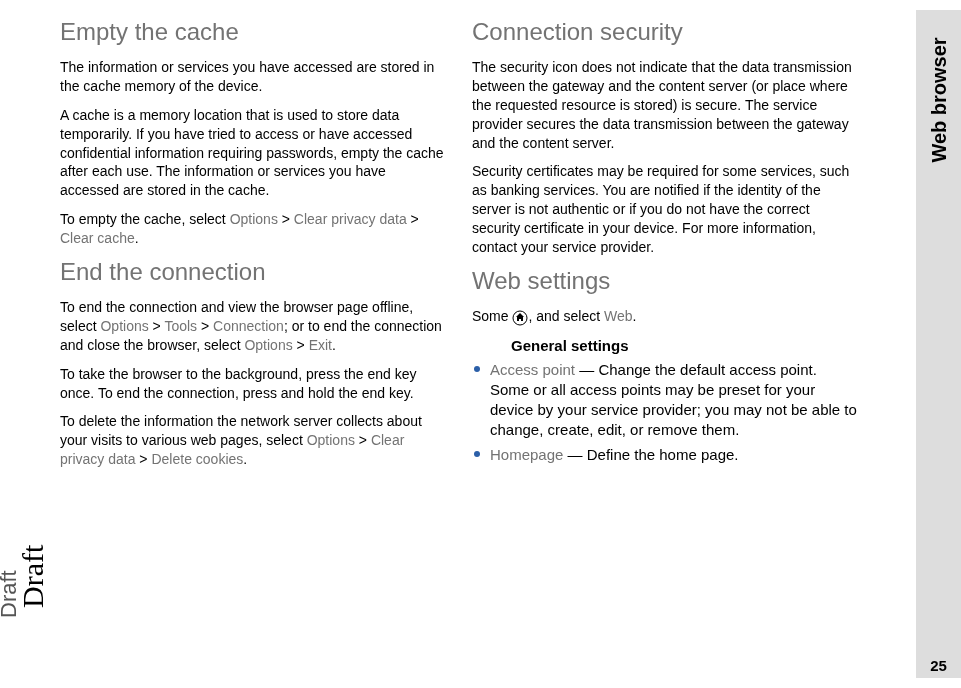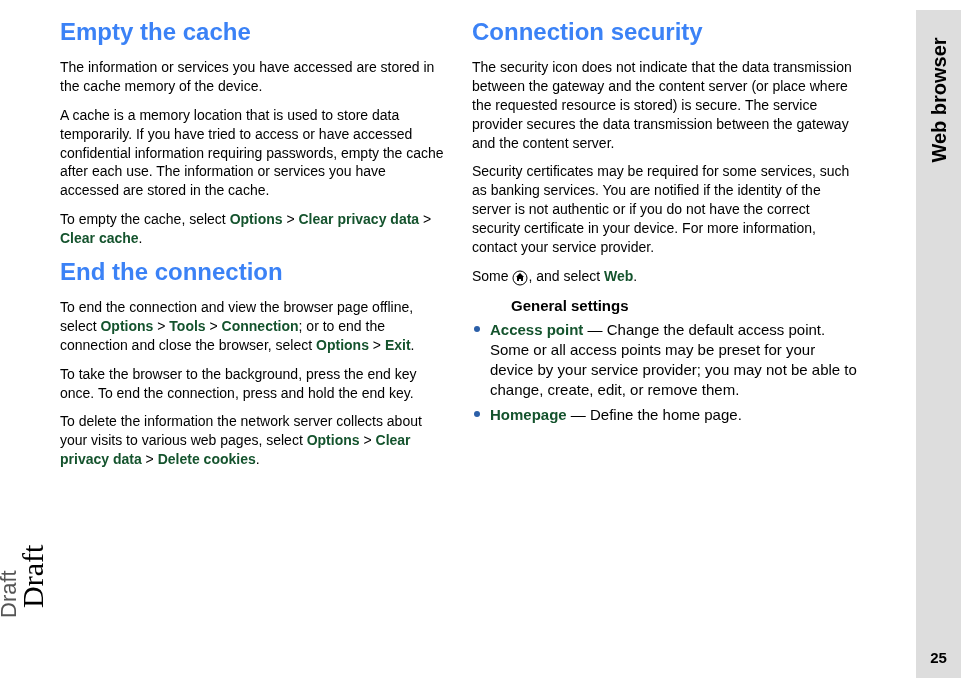--- a/index.html
+++ b/index.html
@@ -23,34 +23,34 @@
     padding: 0 10px 0 60px;
   }
   .col {
     width: 400px;
     padding: 0 12px;
   }
   .col-left { padding-left: 0; }
   .col-right { padding-right: 0; }
   h2 {
     font-size: 24px;
-    font-weight: bold;
-    color: #3b82f6;
+    font-weight: normal;
+    color: #737373;
     margin: 8px 0 12px 0;
     font-family: Arial, sans-serif;
   }
   p {
     font-size: 14px;
     line-height: 1.35;
     color: #000;
     margin-bottom: 10px;
   }
   .emph {
-    color: #14532d;
-    font-weight: bold;
+    color: #737373;
+    font-weight: normal;
   }
   strong.sub {
     font-weight: bold;
     font-size: 15px;
     display: block;
     margin-bottom: 6px;
     margin-left: 39px;
   }
   ul.bullets {
     list-style: none;
@@ -87,21 +87,21 @@
     transform-origin: center;
     white-space: nowrap;
     font-size: 20px;
     font-weight: bold;
   }
   .side-right .vtext.top {
     top: 90px;
   }
   .page-num {
     position: absolute;
-    bottom: 12px;
+    bottom: 4px;
     width: 100%;
     text-align: center;
     font-size: 15px;
     font-weight: bold;
   }
   .draft-outer {
     position: absolute;
     left: 22px;
     bottom: 70px;
     transform: rotate(-90deg);
@@ -149,20 +149,21 @@
       <p>
         <span>To delete the information the network server collects about your visits to various web pages, select </span><span class="emph">Options</span><span> &gt; </span><span class="emph">Clear privacy data</span><span> &gt; </span><span class="emph">Delete cookies</span><span>.</span>
       </p>
     </div>
 
     <div class="col col-right">
       <h2>Connection security</h2>
       <p>The security icon does not indicate that the data transmission between the gateway and the content server (or place where the requested resource is stored) is secure. The service provider secures the data transmission between the gateway and the content server.</p>
       <p>Security certificates may be required for some services, such as banking services. You are notified if the identity of the server is not authentic or if you do not have the correct security certificate in your device. For more information, contact your service provider.</p>
 
+      <h2>Web settings</h2>
       <p>
         <span>Some </span><span class="home-icon"><svg width="16" height="16" viewBox="0 0 16 16">
               <circle cx="8" cy="8" r="7" fill="none" stroke="#000" stroke-width="1"></circle>
               <path d="M8 3 L4 7 h1 v4 h2 v-2 h2 v2 h2 v-4 h1 Z" fill="#000"></path>
             </svg></span><span>, and select </span><span class="emph">Web</span><span>.</span>
       </p>
       <strong class="sub">General settings</strong>
       <ul class="bullets">
         <li><span class="emph">Access point</span><span> — Change the default access point. Some or all access points may be preset for your device by your service provider; you may not be able to change, create, edit, or remove them.</span></li>
         <li><span class="emph">Homepage</span><span> — Define the home page.</span></li>

